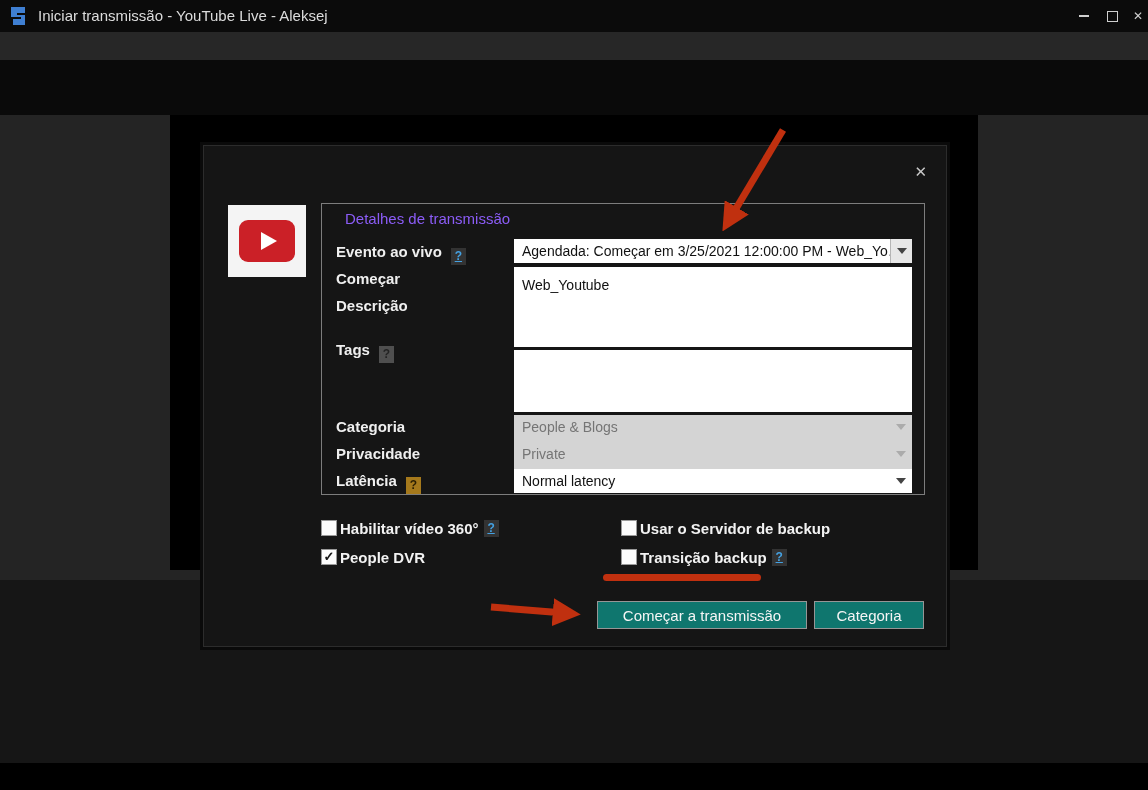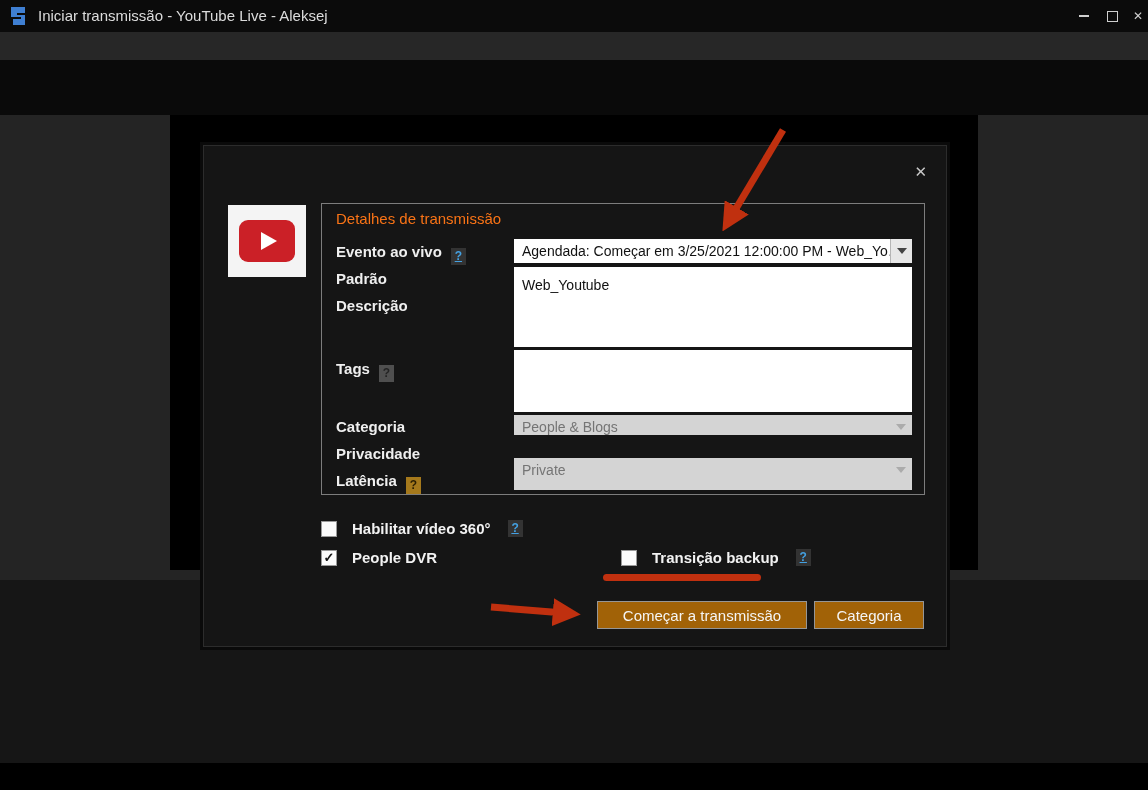--- a/index.html
+++ b/index.html
@@ -55,44 +55,44 @@
 
   
   .dialog{left:200px;top:142px;width:750px;height:508px;background:#151515;border:3px solid #0a0a0a;
           box-sizing:border-box;z-index:10;box-shadow:0 0 0 1px #2c2c2c inset;}
   .dlg-close{right:20px;top:18px;font-size:15px;color:#c8c8c8;}
   .yt-logo{left:25px;top:60px;width:78px;height:72px;background:#f4f4f4;display:flex;align-items:center;justify-content:center;}
   .yt-red{width:56px;height:42px;background:#cb2027;border-radius:9px;position:relative;}
   .yt-red::after{content:"";position:absolute;left:22px;top:12px;width:0;height:0;
                  border-left:16px solid #fff;border-top:9px solid transparent;border-bottom:9px solid transparent;}
   .groupbox{left:118px;top:58px;width:604px;height:292px;border:1px solid #7d7d7d;box-sizing:border-box;}
-  .gb-title{left:14px;top:6px;font-size:15px;color:#f97316;}
+  .gb-title{left:23px;top:6px;font-size:15px;color:#8b5cf6;}
   .flabel{left:14px;font-size:15px;font-weight:bold;color:#efefef;white-space:nowrap;}
   .ctrl{left:192px;width:398px;box-sizing:border-box;font-size:14px;}
   .wbox{background:#fff;color:#111;}
   .selectbox{height:24px;line-height:24px;padding-left:8px;white-space:nowrap;overflow:hidden;position:absolute;}
   .sel-caret{position:absolute;right:0;top:0;width:22px;height:24px;display:flex;align-items:center;justify-content:center;}
   .sel-caret.boxed{background:#e7e7e7;border-left:1px solid #b5b5b5;box-sizing:border-box;}
   .tri{width:0;height:0;border-left:5px solid transparent;border-right:5px solid transparent;border-top:6px solid #444;}
   .tri.light{border-top-color:#ababab;}
   .disabledbox{background:#d4d4d4;color:#757575;}
   .txtinput{height:36px;border:none;outline:none;background:#fff;color:#111;font-size:14px;
             padding:8px 8px;font-family:"Liberation Sans",sans-serif;position:absolute;}
   .txtarea{border:none;outline:none;background:#fff;resize:none;position:absolute;font-family:"Liberation Sans",sans-serif;}
   .helpbadge{display:inline-block;width:15px;height:17px;font-size:12px;font-weight:bold;text-align:center;
              line-height:17px;vertical-align:-3px;margin-left:9px;}
   .help-blue{background:#333;color:#44a1e2;text-decoration:underline;}
   .help-gray{background:#4f4f4f;color:#232323;}
   .help-gold{background:#a5791c;color:#2b1f03;}
-  .cbrow{display:flex;align-items:flex-end;gap:15px;}
+  .cbrow{display:flex;align-items:flex-start;gap:3px;}
   .cb{width:14px;height:14px;background:#fbfbfb;border:1px solid #999;box-sizing:content-box;
       display:flex;align-items:center;justify-content:center;font-size:13px;font-weight:bold;color:#141414;line-height:14px;}
   .cblabel{font-size:15px;font-weight:bold;color:#f2f2f2;white-space:nowrap;}
   .red-underline{left:400px;top:429px;width:158px;height:7px;background:#c0300f;border-radius:3.5px;}
-  .dlg-btn{top:456px;height:28px;background:#a16207;border:1px solid #969696;box-sizing:border-box;
+  .dlg-btn{top:456px;height:28px;background:#0f766e;border:1px solid #969696;box-sizing:border-box;
            color:#f5f5f5;font-size:15px;display:flex;align-items:center;justify-content:center;}
 
   
   .anno{left:0;top:0;width:1148px;height:790px;z-index:50;pointer-events:none;}
 </style>
 </head>
 <body>
 
 <div id="app">
 
@@ -206,60 +206,70 @@
       <span class="abs flabel" style="top:39px">
         <span>Evento ao vivo</span><span class="helpbadge help-blue">?</span>
       </span>
       <div class="abs ctrl selectbox wbox" style="top:35px;height:24px;padding-right:26px">
         <span>Agendada: Começar em 3/25/2021 12:00:00 PM - Web_Yo…</span>
         <span class="sel-caret boxed">
             <span class="tri"></span>
           </span>
       </div>
 
-      <span class="abs flabel" style="top:66px">Padrão</span>
+      <span class="abs flabel" style="top:66px">Começar</span>
       <input class="abs ctrl txtinput" style="top: 63px;" value="Web_Youtube">
 
       <span class="abs flabel" style="top:93px">Descrição</span>
       <textarea class="abs ctrl txtarea" style="top: 90px; height: 53px;"></textarea>
 
-      <span class="abs flabel" style="top:156px">
+      <span class="abs flabel" style="top:137px">
         <span>Tags</span><span class="helpbadge help-gray">?</span>
       </span>
       <textarea class="abs ctrl txtarea" style="top: 146px; height: 62px;"></textarea>
 
       <span class="abs flabel" style="top:214px">Categoria</span>
-      <div class="abs ctrl selectbox disabledbox" style="top:211px;height:20px">
+      <div class="abs ctrl selectbox disabledbox" style="top:211px;height:28px">
         <span>People &amp; Blogs</span>
         <span class="sel-caret">
             <span class="tri light"></span>
           </span>
       </div>
 
       <span class="abs flabel" style="top:241px">Privacidade</span>
-      <div class="abs ctrl selectbox disabledbox" style="top:254px;height:32px">
+      <div class="abs ctrl selectbox disabledbox" style="top:238px;height:32px">
         <span>Private</span>
         <span class="sel-caret">
             <span class="tri light"></span>
           </span>
       </div>
 
       <span class="abs flabel" style="top:268px">
         <span>Latência</span><span class="helpbadge help-gold">?</span>
       </span>
+      <div class="abs ctrl selectbox wbox" style="top:265px;height:24px">
+        <span>Normal latency</span>
+        <span class="sel-caret">
+            <span class="tri"></span>
+          </span>
+      </div>
     </div>
 
     <div class="abs cbrow" style="left:118px;top:375px">
       <span class="cb"></span>
       <span class="cblabel">Habilitar vídeo 360°</span>
       <span class="helpbadge help-blue" style="margin-left:2px">?</span>
     </div>
     <div class="abs cbrow" style="left:118px;top:404px">
       <span class="cb">✓</span>
       <span class="cblabel">People DVR</span>
+    </div>
+    <div class="abs cbrow" style="left:418px;top:375px">
+      <span class="cb"></span>
+      <span class="cblabel">Usar o Servidor de backup</span>
     </div>
     <div class="abs cbrow" style="left:418px;top:404px">
       <span class="cb"></span>
       <span class="cblabel">Transição backup</span>
       <span class="helpbadge help-blue" style="margin-left:2px">?</span>
     </div>
 
     <div class="abs red-underline"></div>
 
     <div class="abs dlg-btn" style="left:394px;width:210px">Começar a transmissão</div>

